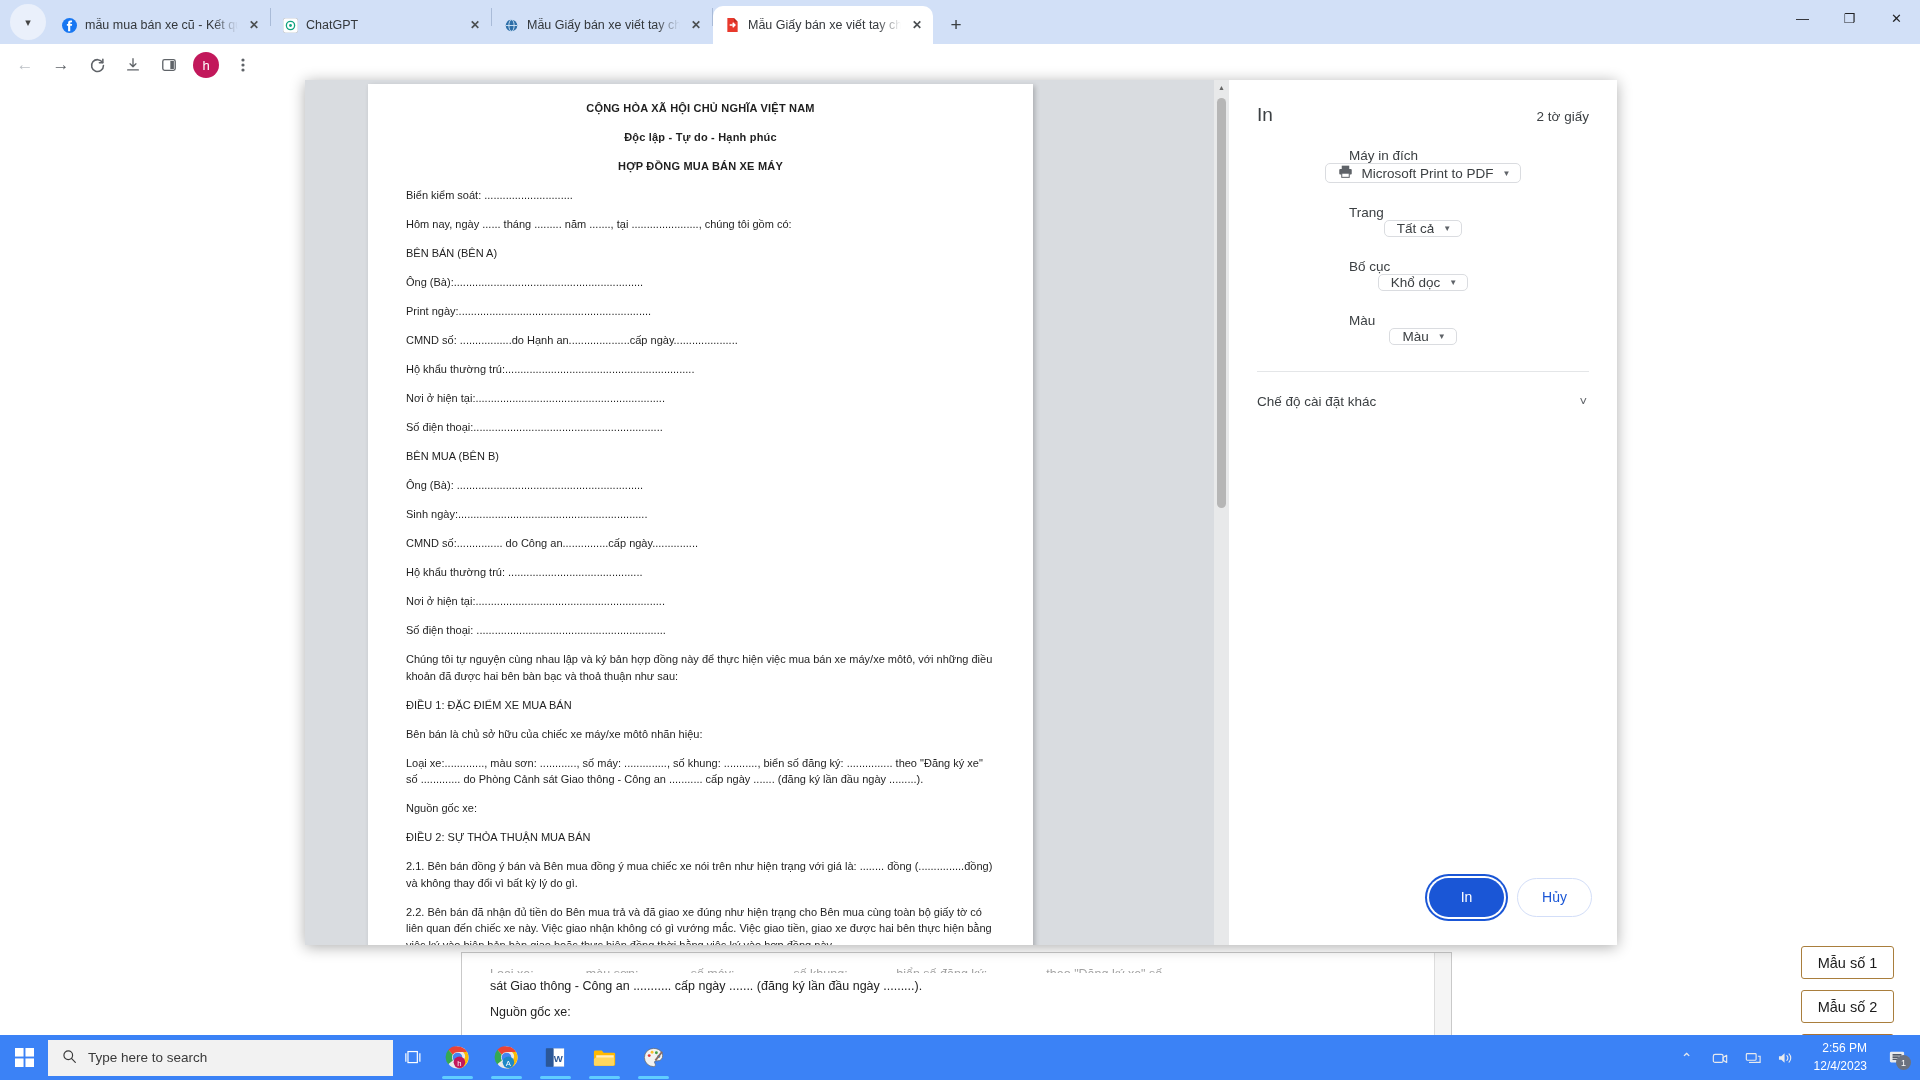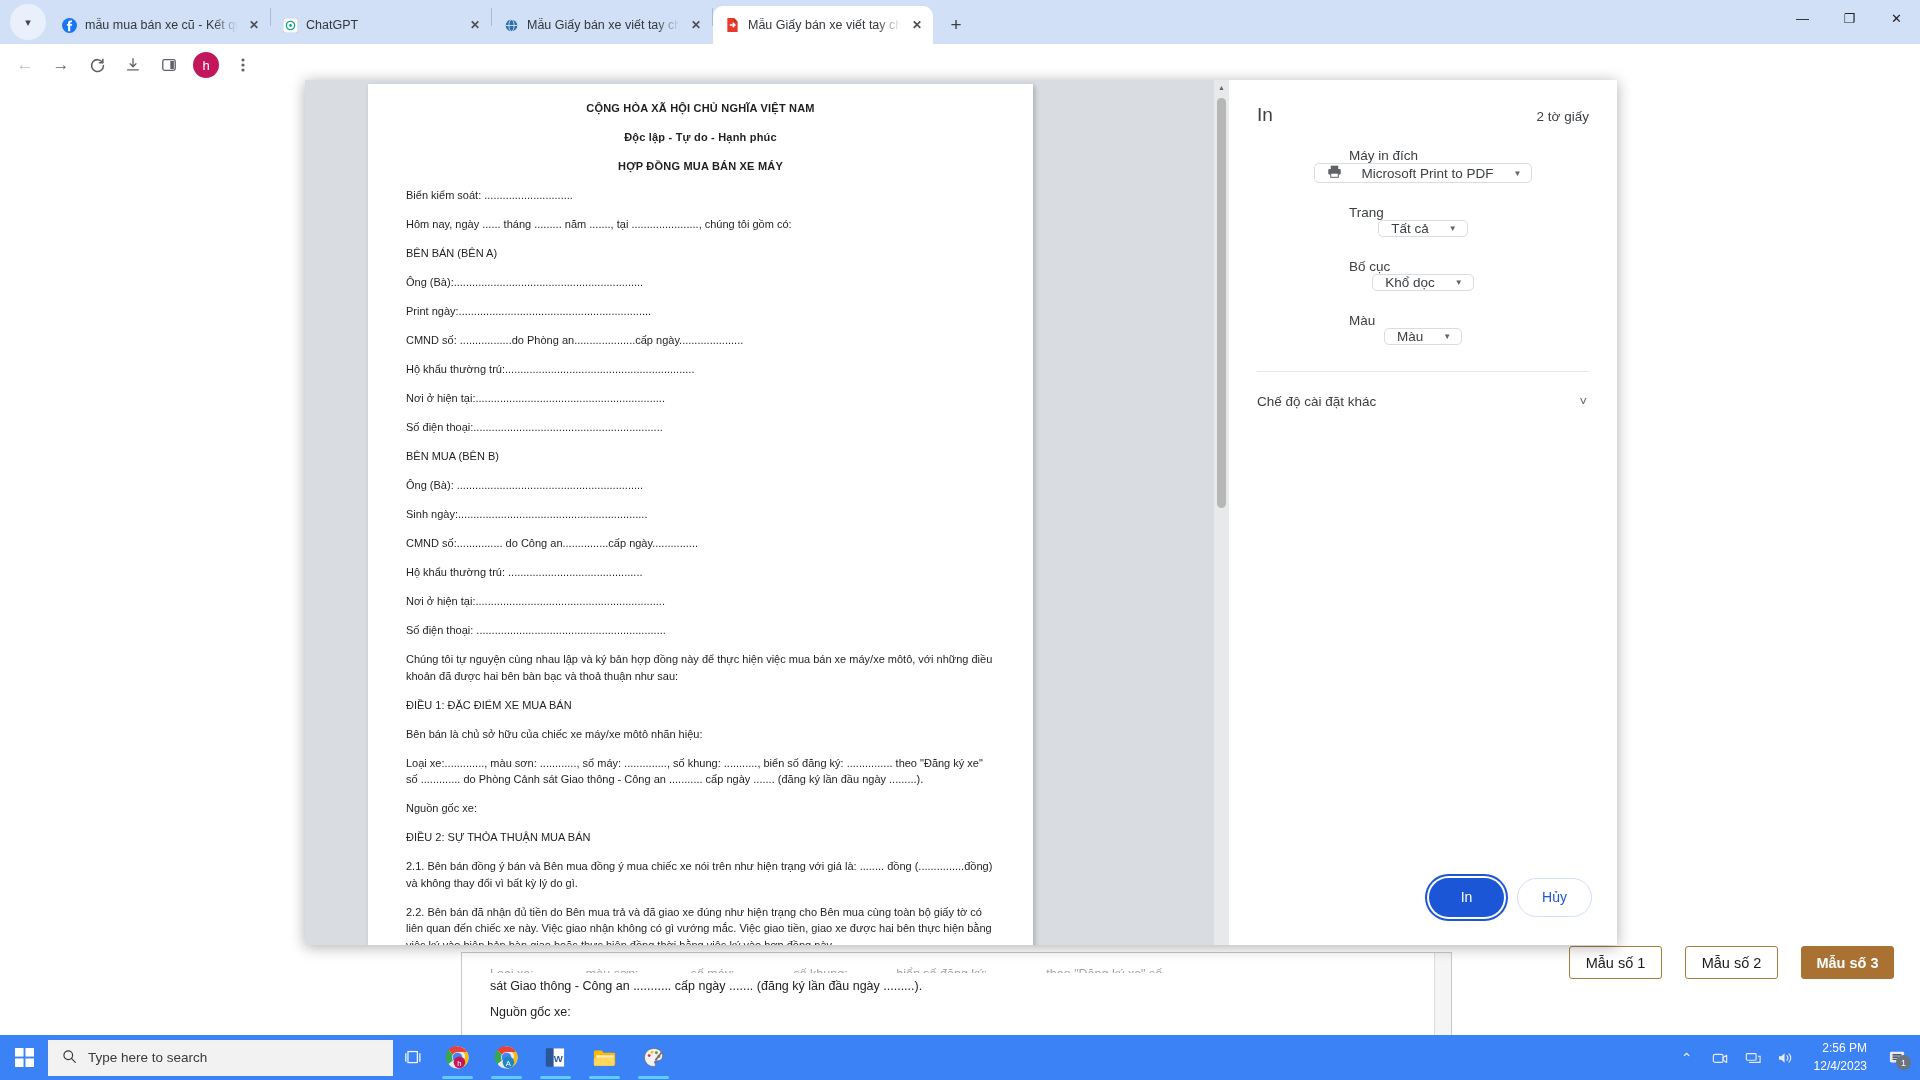--- a/index.html
+++ b/index.html
@@ -40,21 +40,21 @@
   .tbicon{ width:34px;height:34px;display:flex;align-items:center;justify-content:center;color:#5f6368;font-size:15px;}
   .profile{ width:26px;height:26px;border-radius:50%; background:#c2185b; color:#fff; font-size:13px;
       display:flex;align-items:center;justify-content:center; margin:0 5px; }
 
   
   .pagearea{ position:absolute; left:0; top:86px; width:1920px; height:949px; background:#fff; overflow:hidden; }
   .docbox{ position:absolute; left:461px; top:866px; width:991px; height:134px; border:1px solid #c9c9c9;
       background:#fff; padding:8px 28px; font-size:12.5px; color:#222; line-height:2.1; overflow:hidden; }
   .docbox .clipline{ height:12px; overflow:hidden; color:#555; opacity:.55; }
   .docscroll{ position:absolute; right:0; top:0; width:17px; height:100%; background:#f5f5f5; border-left:1px solid #ddd;}
-  .sidebtns{ position:absolute; right:26px; top:860px; display:flex; gap:23px; }
+  .sidebtns{ position:absolute; right:26px; top:860px; display:flex; flex-direction:column; gap:11px; }
   .sidebtn{ width:93px; height:33px; border:1px solid #a97e3d; border-radius:3px; background:#fff;
       color:#1b1b1b; font-size:14.5px; display:flex; align-items:center; justify-content:center; }
   .sidebtn.sel{ background:#a97233; border-color:#a97233; color:#fff; font-weight:bold; }
 
   
   .scrim{ position:absolute; left:0; top:86px; width:1920px; height:949px; background:rgba(0,0,0,0.0); }
   .printdlg{ position:absolute; left:305px; top:80px; width:1312px; height:865px; background:#fff;
       box-shadow:0 2px 14px rgba(0,0,0,.32); display:flex; }
   .preview{ width:924px; height:100%; background:#d9dce0; position:relative; overflow:hidden; }
   .sheet{ position:absolute; left:63px; top:4px; width:665px; height:880px; background:#fff;
@@ -67,21 +67,21 @@
       font-size:7px;color:#666;}
   .pvthumb{ position:absolute; left:3px; top:18px; width:9px; height:410px; background:#b6b6b6; border-radius:5px; }
 
   .ctrlpane{ width:388px; height:100%; background:#fff; position:relative; padding:0 24px; }
   .rowtop{ display:flex; align-items:baseline; justify-content:space-between; padding:24px 4px 0 4px; }
   .rowtop .ptitle{ font-size:19px; color:#3c4043; }
   .rowtop .psheets{ font-size:13.5px; color:#3c4043; }
   .frow{ display:flex; align-items:center; margin-top:22px; padding:0 4px;flex-direction:column; }
   .flabel{ width:148px; font-size:13.5px; color:#3c4043; }
   .fselect{ flex:1; height:38px; border:1px solid #dadce0; border-radius:5px; display:flex; align-items:center;
-      padding:0 10px 0 12px; font-size:13.5px; color:#3c4043; gap:20px; }
+      padding:0 10px 0 12px; font-size:13.5px; color:#3c4043; gap:9px; }
   .fselect .fval{ flex:1; white-space:nowrap; overflow:hidden; }
   .caret{ font-size:8px; color:#5f6368; }
   .hr{ height:1px; background:#e4e6e8; margin:26px 4px 0 4px; }
   .more{ display:flex; align-items:center; justify-content:space-between; padding:22px 6px 0 4px;
       font-size:13.5px; color:#3c4043; }
   .more .chev{ font-size:13px; color:#5f6368; }
   .actions{ position:absolute; left:0; bottom:0; width:100%; height:96px; display:flex; align-items:center;
       justify-content:flex-end; gap:13px; padding-right:25px; }
   .btn{ height:39px; border-radius:20px; display:flex; align-items:center; justify-content:center;
       font-size:14px; }
@@ -229,21 +229,21 @@
     <div class="preview">
       <div class="sheet">
         <p class="ctr">CỘNG HÒA XÃ HỘI CHỦ NGHĨA VIỆT NAM</p>
         <p class="ctr">Độc lập - Tự do - Hạnh phúc</p>
         <p class="ctr">HỢP ĐỒNG MUA BÁN XE MÁY</p>
         <p>Biển kiểm soát: .............................</p>
         <p>Hôm nay, ngày ...... tháng ......... năm ......., tại ......................, chúng tôi gồm có:</p>
         <p>BÊN BÁN (BÊN A)</p>
         <p>Ông (Bà):..............................................................</p>
         <p>Print ngày:...............................................................</p>
-        <p>CMND số: .................do Phòng an....................cấp ngày.....................</p>
+        <p>CMND số: .................do Hạnh an....................cấp ngày.....................</p>
         <p>Hộ khẩu thường trú:..............................................................</p>
         <p>Nơi ở hiện tại:..............................................................</p>
         <p>Số điện thoại:..............................................................</p>
         <p>BÊN MUA (BÊN B)</p>
         <p>Ông (Bà): .............................................................</p>
         <p>Sinh ngày:..............................................................</p>
         <p>CMND số:............... do Công an...............cấp ngày...............</p>
         <p>Hộ khẩu thường trú: ............................................</p>
         <p>Nơi ở hiện tại:..............................................................</p>
         <p>Số điện thoại: ..............................................................</p>

